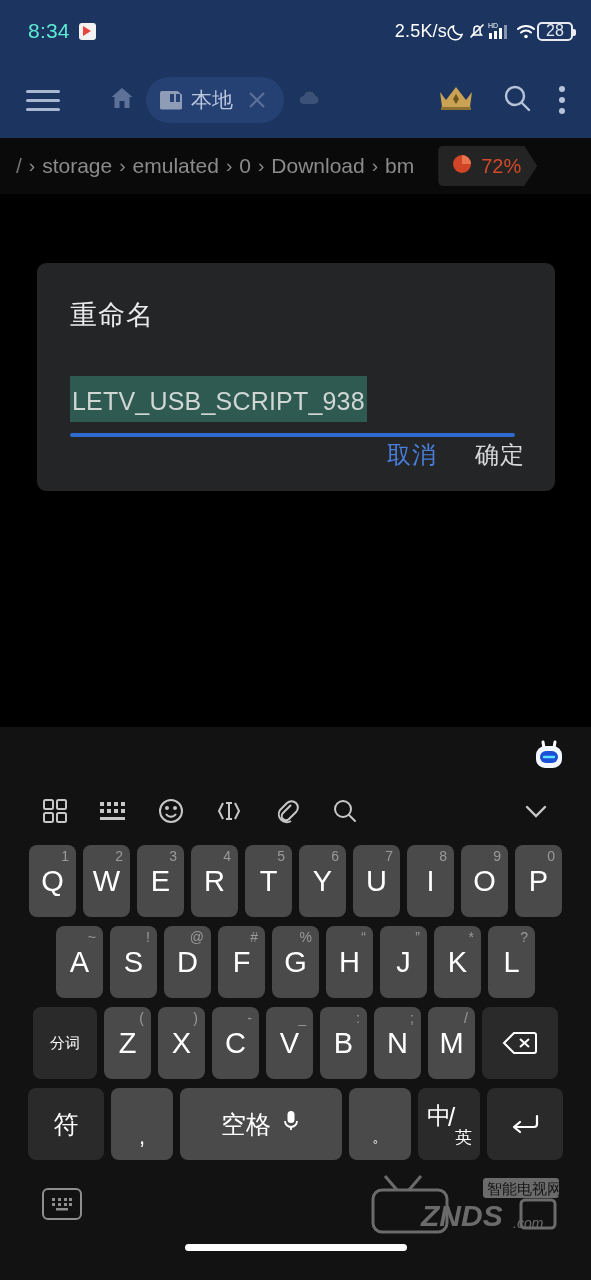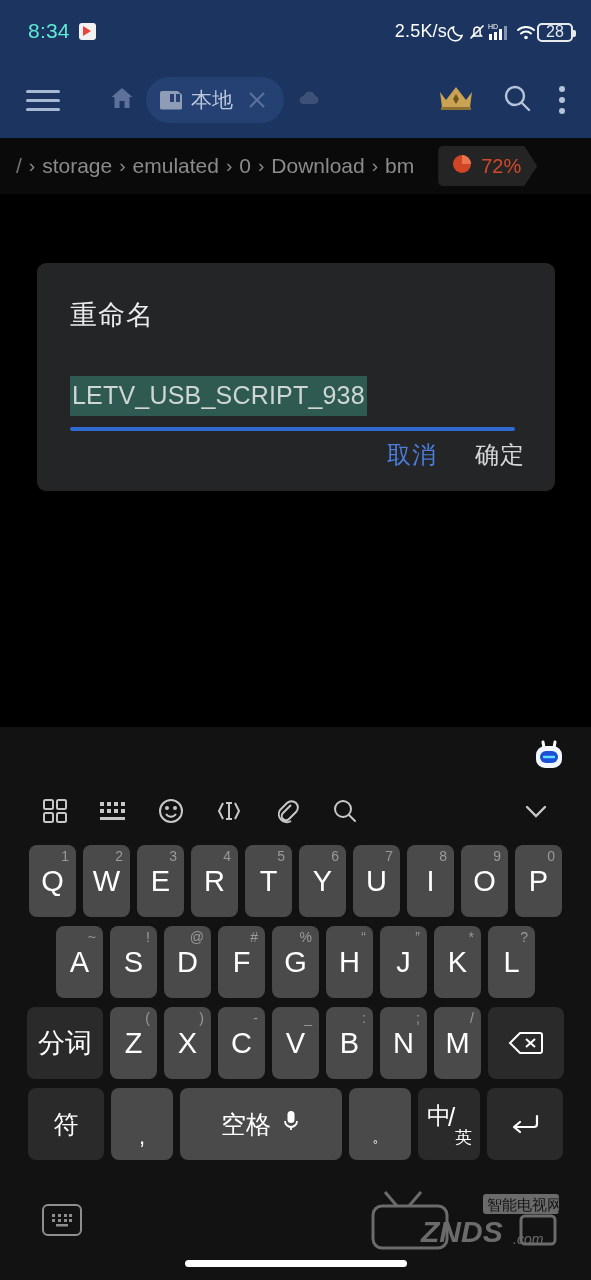--- a/index.html
+++ b/index.html
@@ -18,21 +18,21 @@
     display: flex; align-items: center; justify-content: space-between;
     padding: 0 18px 0 28px;
   }
   .status-left { display: flex; align-items: center; gap: 9px; }
   .clock { color: #5eead4; font-size: 21px; letter-spacing: .2px; }
   .play-badge {
     width: 17px; height: 17px; border-radius: 3px; background: #f2f2f2;
     display: flex; align-items: center; justify-content: center;
   }
   .play-badge svg { display: block; }
-  .status-right { display: flex; align-items: flex-end; }
+  .status-right { display: flex; align-items: center; }
   .netspeed { color: #fff; font-size: 18px; letter-spacing: .2px; }
   .sicon { display: flex; align-items: center; justify-content: center; }
   .battery {
     position: relative; width: 36px; height: 19px;
     border: 2px solid #e8eaf0; border-radius: 5px;
     display: flex; align-items: center; justify-content: center;
   }
   .battery::after {
     content: ""; position: absolute; right: -5px; top: 5px;
     width: 3px; height: 7px; background: #e8eaf0; border-radius: 0 2px 2px 0;
@@ -111,21 +111,21 @@
     box-shadow: 0 6px 26px rgba(0,0,0,.6);
   }
   .dlg-title {
     position: absolute; top: 34px; left: 33px;
     color: #e9eaec; font-size: 27px; letter-spacing: 1px;
   }
   .dlg-field { position: absolute; top: 113px; left: 33px; width: 445px; }
   .dlg-input-text {
     display: inline-block;
     background: #2e5a52; color: #cfd6d4;
-    font-size: 25px; line-height: 34px; padding: 2px 2px 4px 2px;
+    font-size: 25px; line-height: 34px; padding: 8px 2px 4px 2px;
     letter-spacing: .2px;
   }
   .dlg-underline { margin-top: 11px; width: 445px; height: 4px; background: #2f6ad0; border-radius: 2px; }
   .dlg-actions {
     position: absolute; bottom: 20px; right: 30px;
     display: flex; align-items: center; gap: 38px; margin-left: 25px;
   }
   .btn-cancel { color: #4a7ddc; font-size: 24px; letter-spacing: 1px; }
   .btn-ok { color: #d6d8da; font-size: 24px; letter-spacing: 1px; }
 
@@ -151,39 +151,39 @@
     position: relative; background: #4a4a4a; border-radius: 8px;
     display: flex; align-items: center; justify-content: center;
     color: #fff; font-size: 29px; height: 72px; width: 47px;
   }
   .row2 .key { width: 47px; }
   .key .hint {
     position: absolute; top: 4px; right: 7px;
     font-size: 14px; color: #9a9a9a; line-height: 1;
   }
   .key.dark { background: #2a2a2a; }
-  .key.wide-fn { width: 76px; font-size: 27px; }
+  .key.wide-fn { width: 64px; font-size: 15px; }
   .key.backspace { width: 76px; background: #2a2a2a; }
   .row4 { gap: 7px; }
   .row4 .key { height: 72px; }
   .k-sym { width: 76px; background: #2a2a2a; font-size: 25px; }
   .k-123 { width: 76px; background: #2a2a2a; font-size: 25px; }
   .k-comma { width: 62px; background: #4a4a4a; }
   .k-space { width: 162px; background: #4a4a4a; font-size: 25px; gap: 10px; }
   .k-period { width: 62px; background: #4a4a4a; }
   .k-lang { width: 62px; background: #2a2a2a; }
   .k-enter { width: 76px; background: #2a2a2a; }
   .k-comma .glyph { position: absolute; bottom: 10px; left: 50%; transform: translateX(-50%); font-size: 22px; color:#fff; }
   .k-period .glyph { position: absolute; bottom: 12px; left: 50%; transform: translateX(-50%); font-size: 16px; color:#fff; }
   .lang-cn { position: absolute; top: 12px; left: 9px; font-size: 24px; color: #fff; }
   .lang-slash { position: absolute; top: 14px; left: 30px; font-size: 26px; color: #fff; font-weight: 300; }
   .lang-en { position: absolute; bottom: 11px; right: 8px; font-size: 17px; color: #fff; }
 
   
-  .kb-bottom { position: absolute; bottom: 0; left: 0; width: 591px; height: 88px; }
+  .kb-bottom { position: absolute; bottom: 16px; left: 0; width: 591px; height: 88px; }
   .kb-hide {
     position: absolute; left: 42px; top: 12px;
     width: 40px; height: 32px; border: 2px solid #8e8e8e; border-radius: 6px;
     display: flex; align-items: center; justify-content: center;
   }
   .watermark {
     position: absolute; right: 28px; top: -4px; width: 200px; height: 66px;
     opacity: .55;
   }
   .home-indicator {

